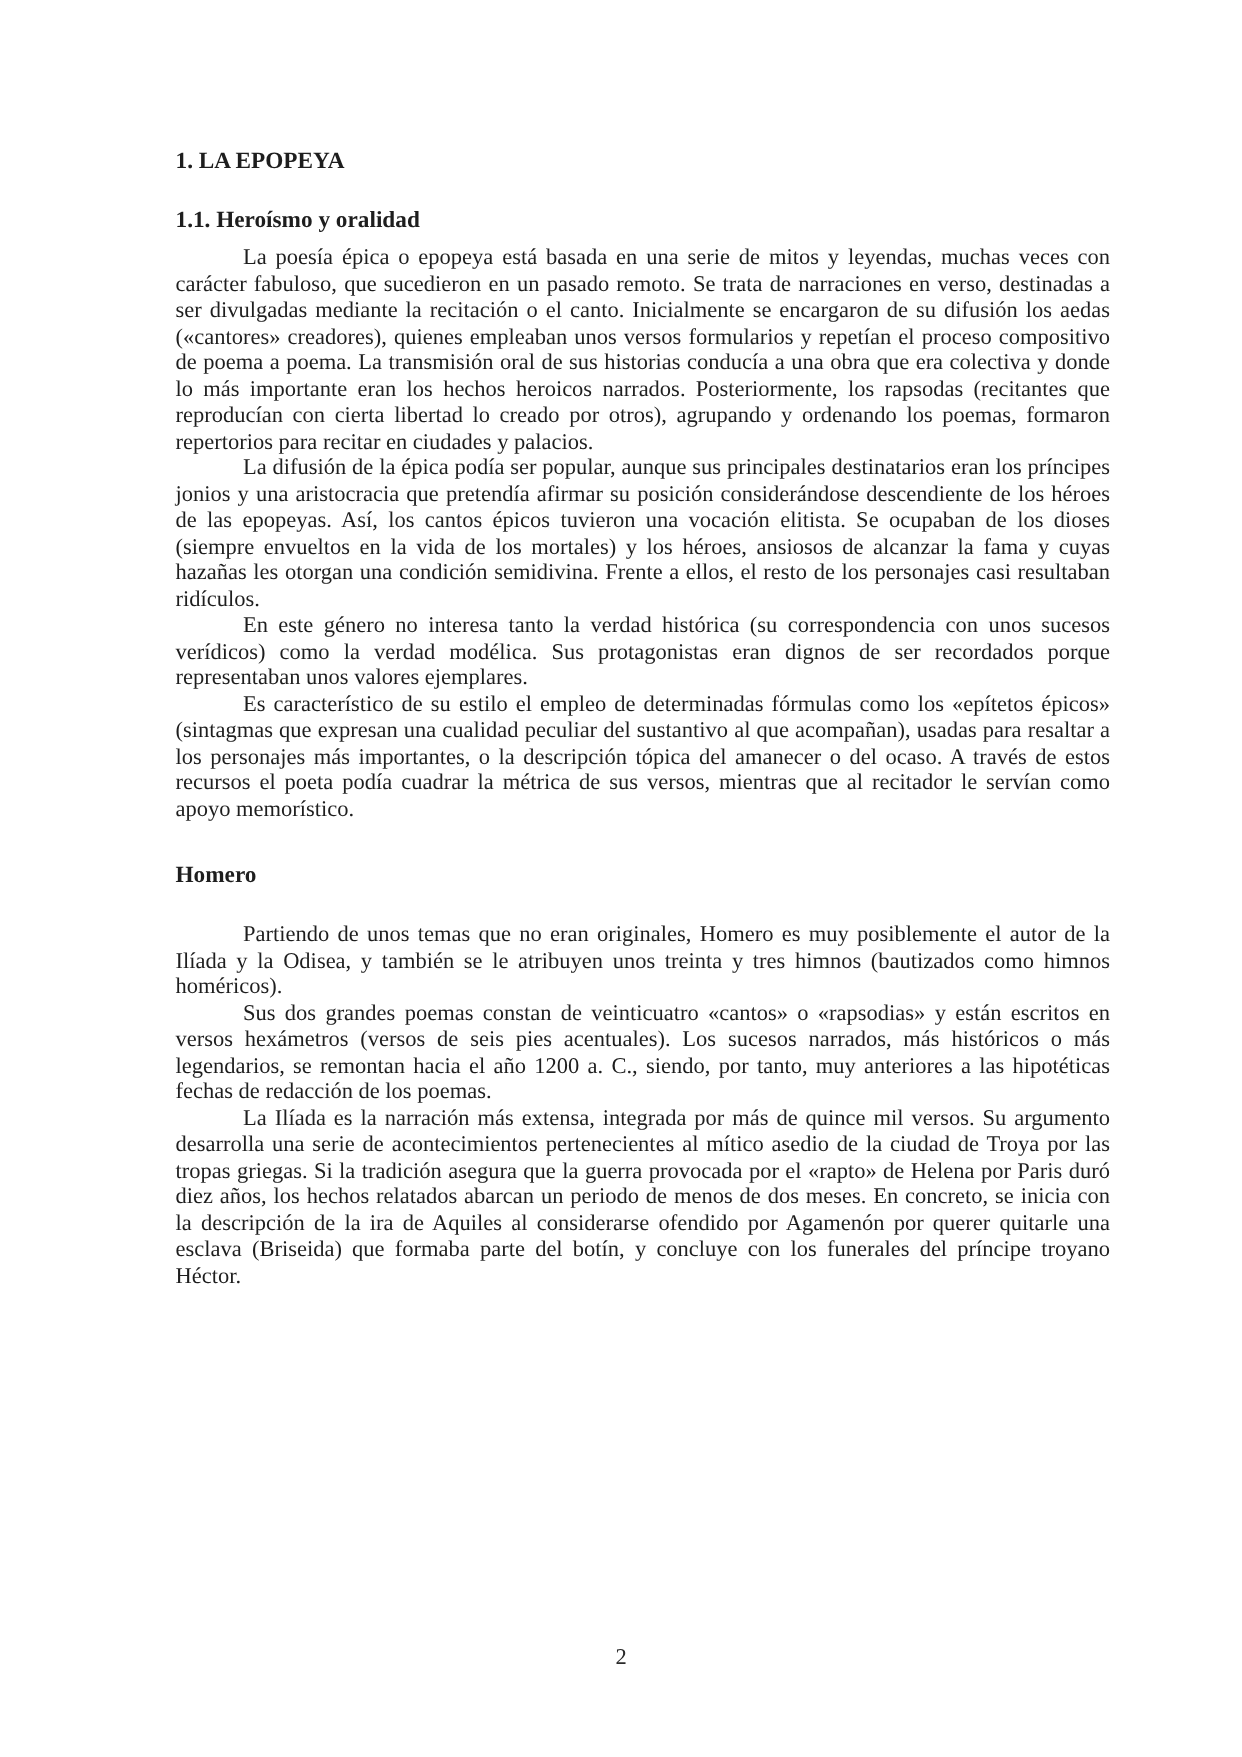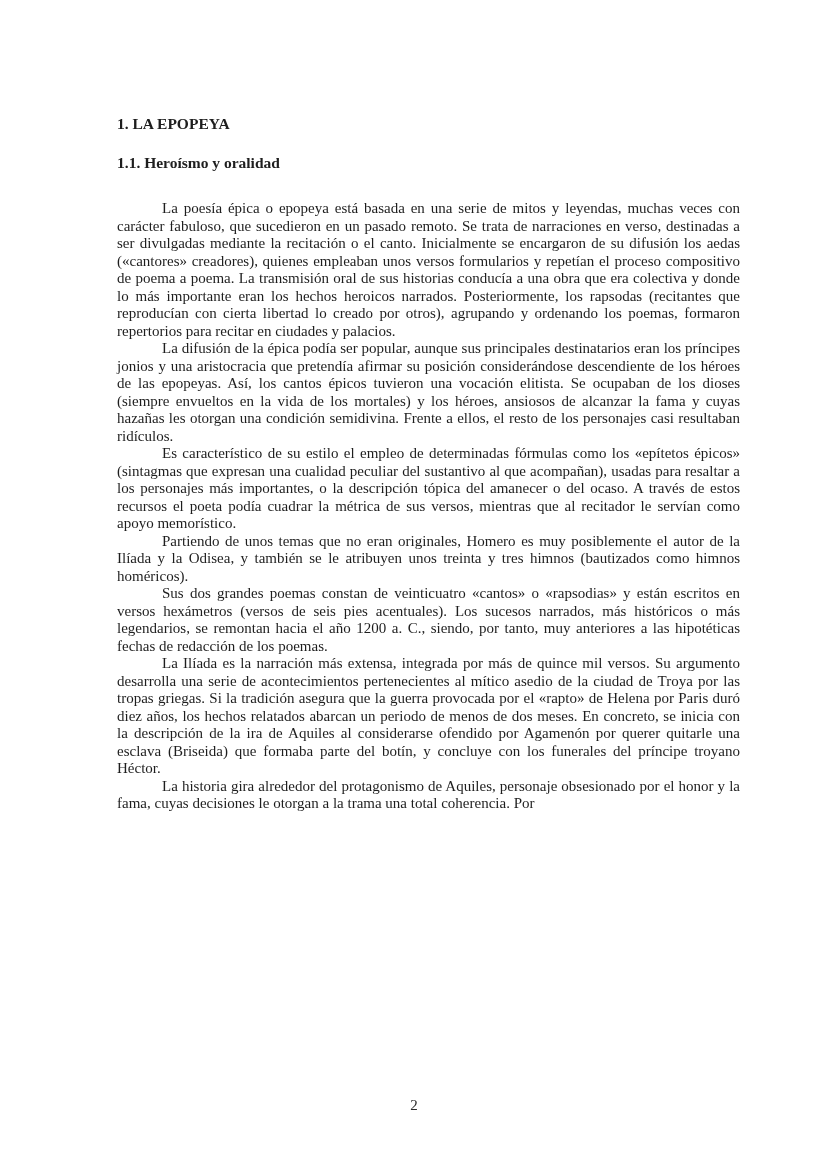--- a/index.html
+++ b/index.html
@@ -24,22 +24,22 @@
     font-size: 15px;
     line-height: 17.5px;
     text-align: justify;
   }
   .heading {
     font-weight: bold;
     font-size: 15.5px;
     line-height: 18px;
     text-align: left;
   }
-  .heading.h1 { margin: 16px 0 21px 0; }
-  .heading.h2 { margin: 0 0 28px 0; }
+  .heading.h1 { margin: 0 0 21px 0; }
+  .heading.h2 { margin: 0 0 8px 0; }
   .heading.h3 { margin: 26px 0 22px 0; }
   p.para {
     margin: 0;
     text-indent: 45px;
   }
   .seg.italic { }
   .seg.smallcaps {
     font-size: 0.78em;
     letter-spacing: 0.4px;
   }
@@ -55,20 +55,21 @@
 </style>
 </head>
 <body>
 
 <div class="page">
   <div class="content">
       <div class="heading h1">1. LA EPOPEYA</div>
       <div class="heading h2">1.1. Heroísmo y oralidad</div>
       <p class="para"><span class="seg normal">La poesía épica o epopeya está basada en una serie de mitos y leyendas, muchas veces con carácter fabuloso, que sucedieron en un pasado remoto. Se trata de narraciones en verso, destinadas a ser divulgadas mediante la recitación o el canto. Inicialmente se encargaron de su difusión los </span><span class="seg italic">aedas</span><span class="seg normal"> («cantores» creadores), quienes empleaban unos versos formularios y repetían el proceso compositivo de poema a poema. La transmisión oral de sus historias conducía a una obra que era colectiva y donde lo más importante eran los hechos heroicos narrados. Posteriormente, los </span><span class="seg italic">rapsodas</span><span class="seg normal"> (recitantes que reproducían con cierta libertad lo creado por otros), agrupando y ordenando los poemas, formaron repertorios para recitar en ciudades y palacios.</span></p>
       <p class="para"><span class="seg normal">La difusión de la épica podía ser popular, aunque sus principales destinatarios eran los príncipes jonios y una aristocracia que pretendía afirmar su posición considerándose descendiente de los héroes de las epopeyas. Así, los cantos épicos tuvieron una vocación elitista. Se ocupaban de los dioses (siempre envueltos en la vida de los mortales) y los héroes, ansiosos de alcanzar la fama y cuyas hazañas les otorgan una condición semidivina. Frente a ellos, el resto de los personajes casi resultaban ridículos.</span></p>
+      <p class="para"><span class="seg normal">En este género no interesa tanto la verdad histórica (su correspondencia con unos sucesos verídicos) como la verdad modélica. Sus protagonistas eran dignos de ser recordados porque representaban unos valores ejemplares.</span></p>
       <p class="para"><span class="seg normal">Es característico de su estilo el empleo de determinadas fórmulas como los «epítetos épicos» (sintagmas que expresan una cualidad peculiar del sustantivo al que acompañan), usadas para resaltar a los personajes más importantes, o la descripción tópica del amanecer o del ocaso. A través de estos recursos el poeta podía cuadrar la métrica de sus versos, mientras que al recitador le servían como apoyo memorístico.</span></p>
+      <div class="heading h3">Homero</div>
       <p class="para"><span class="seg normal">Partiendo de unos temas que no eran originales, Homero es muy posiblemente el autor de la </span><span class="seg italic">Ilíada</span><span class="seg normal"> y la </span><span class="seg italic">Odisea</span><span class="seg normal">, y también se le atribuyen unos treinta y tres himnos (bautizados como </span><span class="seg italic">himnos homéricos</span><span class="seg normal">).</span></p>
       <p class="para"><span class="seg normal">Sus dos grandes poemas constan de veinticuatro «cantos» o «rapsodias» y están escritos en versos hexámetros (versos de seis pies acentuales). Los sucesos narrados, más históricos o más legendarios, se remontan hacia el año 1200 a. C., siendo, por tanto, muy anteriores a las hipotéticas fechas de redacción de los poemas.</span></p>
       <p class="para"><span class="seg normal">La </span><span class="seg italic">Ilíada</span><span class="seg normal"> es la narración más extensa, integrada por más de quince mil versos. Su argumento desarrolla una serie de acontecimientos pertenecientes al mítico asedio de la ciudad de Troya por las tropas griegas. Si la tradición asegura que la guerra provocada por el «rapto» de Helena por Paris duró diez años, los hechos relatados abarcan un periodo de menos de dos meses. En concreto, se inicia con la descripción de la ira de Aquiles al considerarse ofendido por Agamenón por querer quitarle una esclava (Briseida) que formaba parte del botín, y concluye con los funerales del príncipe troyano Héctor.</span></p>
-      <p class="para"><span class="seg normal">La historia gira alrededor del protagonismo de Aquiles, personaje obsesionado por el honor y la fama, cuyas decisiones le otorgan a la trama una total coherencia. Por</span></p>
     </div>
   <div class="footer">2</div>
 </div>
 
 </body></html>

